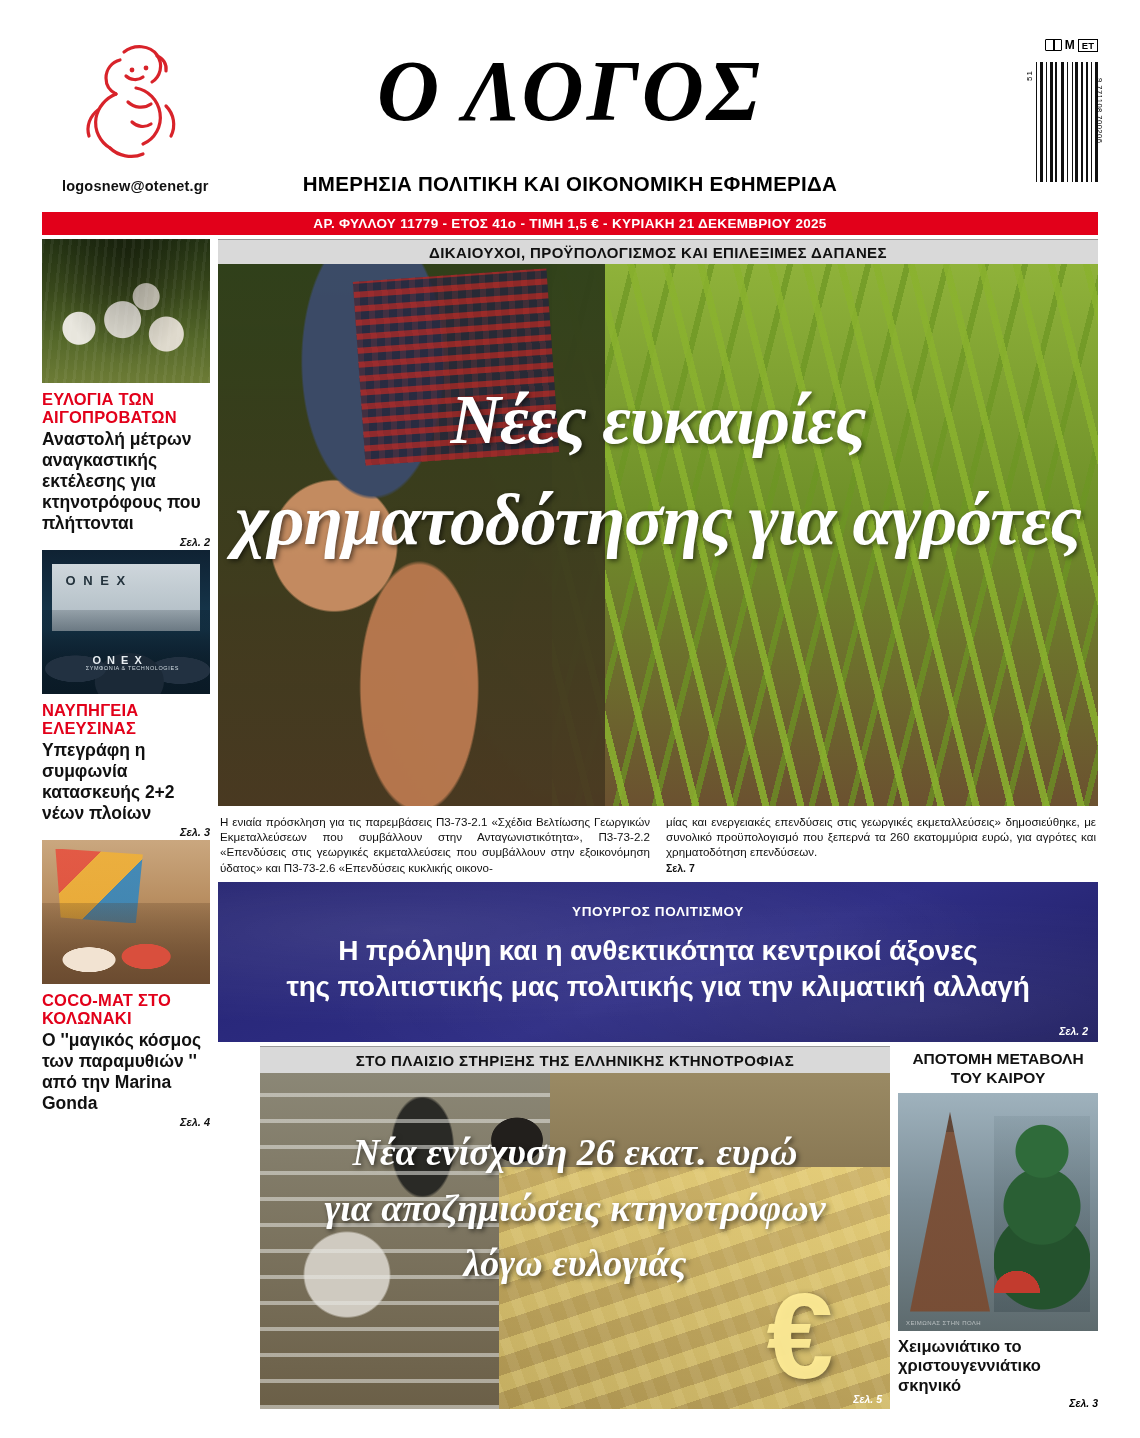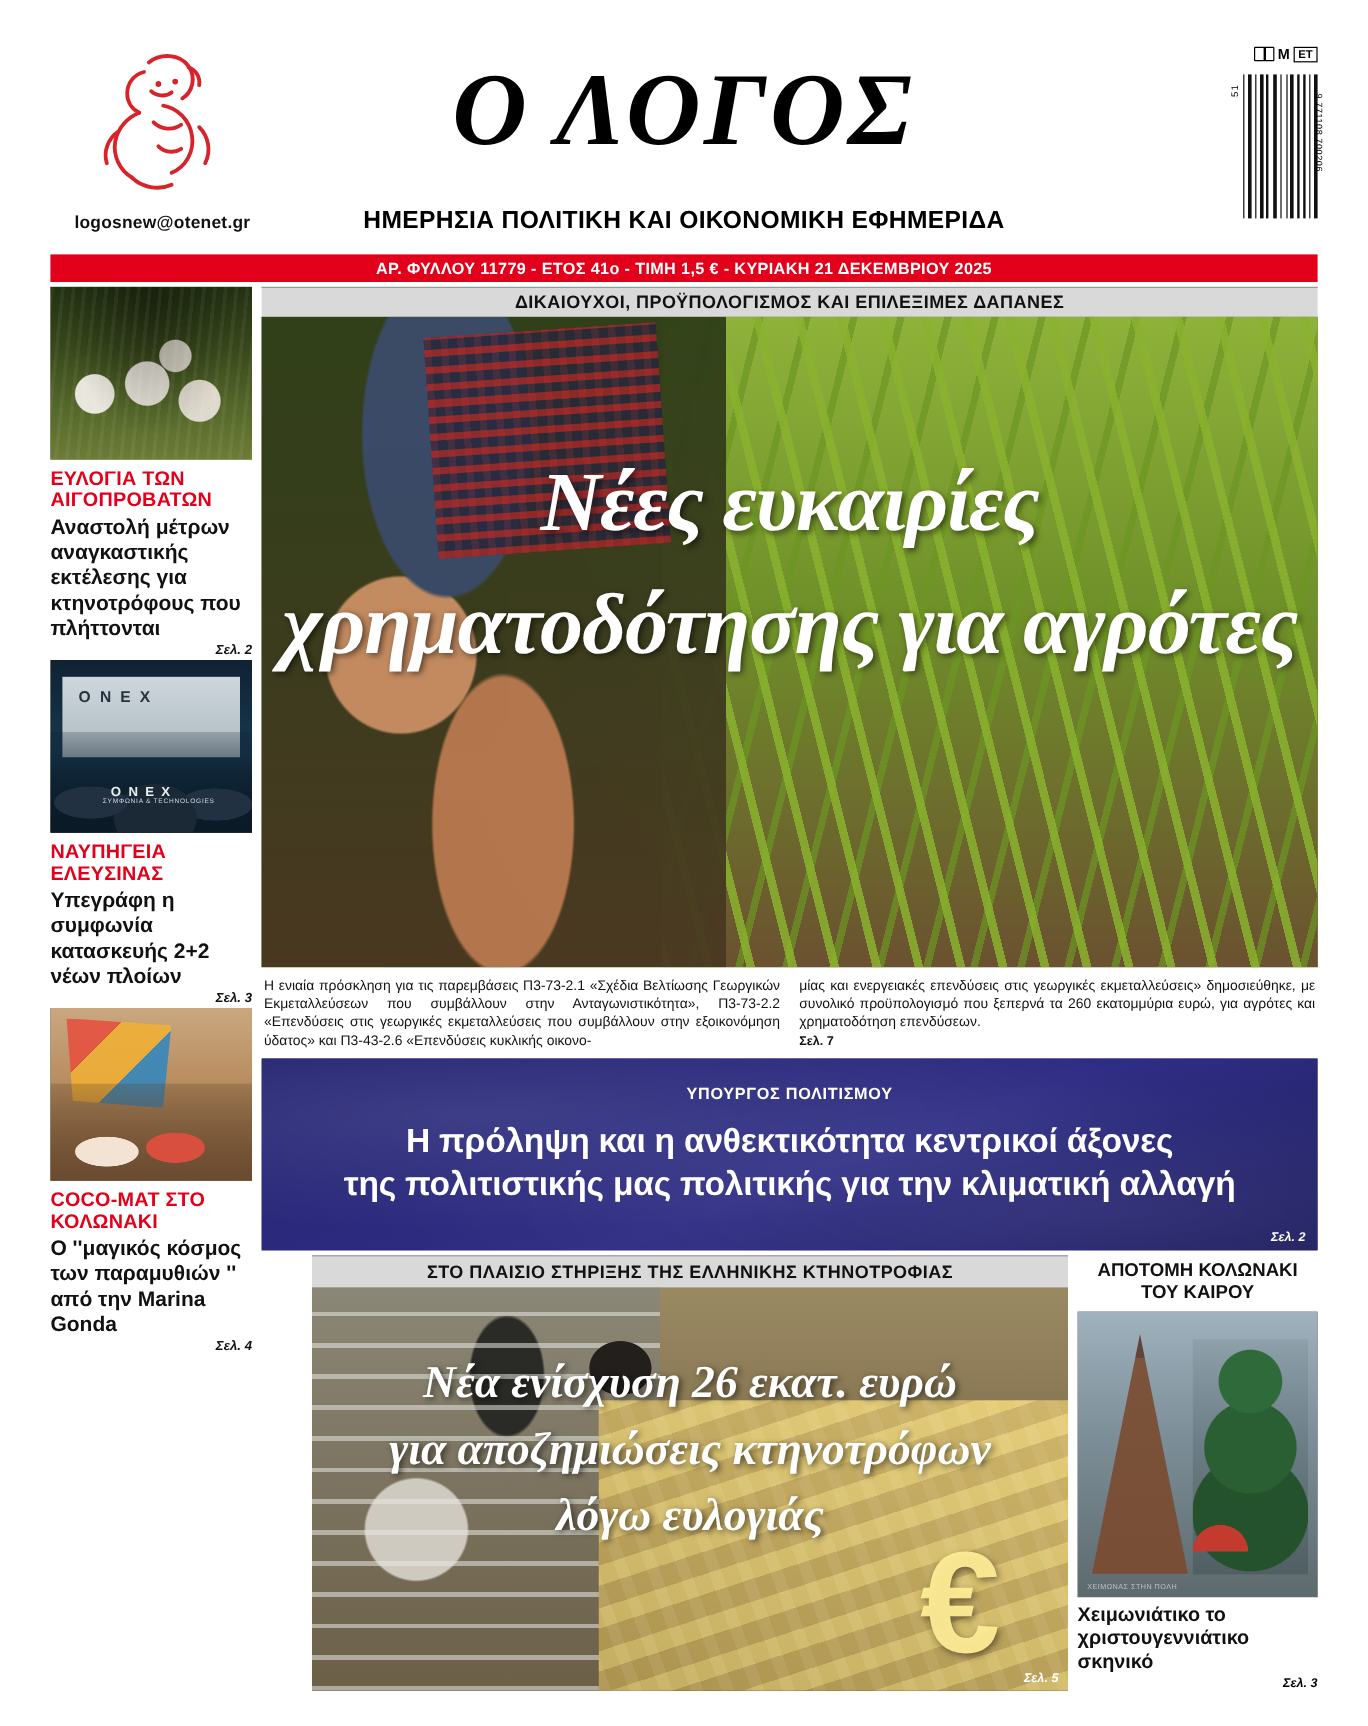--- a/index.html
+++ b/index.html
@@ -641,21 +641,21 @@
     <div class="lead-photo">
       <div class="ph art-field"></div>
       <div class="plaid"></div>
       <div class="lead-headline">
         <div class="lead-l1">Νέες ευκαιρίες</div>
         <div class="lead-l2">χρηματοδότησης για αγρότες</div>
       </div>
     </div>
 
     <div class="lead-body">
-      <div>Η ενιαία πρόσκληση για τις παρεμβάσεις Π3-73-2.1 «Σχέδια Βελτίωσης Γεωργικών Εκμεταλλεύσεων που συμβάλλουν στην Ανταγωνιστικότητα», Π3-73-2.2 «Επενδύσεις στις γεωργικές εκμεταλλεύσεις που συμβάλλουν στην εξοικονόμηση ύδατος» και Π3-43-2.6 «Επενδύσεις κυκλικής οικονο-</div>
+      <div>Η ενιαία πρόσκληση για τις παρεμβάσεις Π3-73-2.1 «Σχέδια Βελτίωσης Γεωργικών Εκμεταλλεύσεων που συμβάλλουν στην Ανταγωνιστικότητα», Π3-73-2.2 «Επενδύσεις στις γεωργικές εκμεταλλεύσεις που συμβάλλουν στην εξοικονόμηση ύδατος» και Π3-73-2.6 «Επενδύσεις κυκλικής οικονο-</div>
       <div>
         <div>μίας και ενεργειακές επενδύσεις στις γεωργικές εκμεταλλεύσεις» δημοσιεύθηκε, με συνολικό προϋπολογισμό που ξεπερνά τα 260 εκατομμύρια ευρώ, για αγρότες και χρηματοδότηση επενδύσεων.</div>
         <div class="lead-page">Σελ. 7</div>
       </div>
     </div>
 
     <div class="culture">
       <div class="culture-kicker">ΥΠΟΥΡΓΟΣ ΠΟΛΙΤΙΣΜΟΥ</div>
       <div class="culture-head">
         <div>Η πρόληψη και η ανθεκτικότητα κεντρικοί άξονες</div>
@@ -676,21 +676,21 @@
             <div>Νέα ενίσχυση 26 εκατ. ευρώ</div>
             <div>για αποζημιώσεις κτηνοτρόφων</div>
             <div>λόγω ευλογιάς</div>
           </div>
           <div class="livestock-page">Σελ. 5</div>
         </div>
       </div>
 
       <div class="bottom-side">
         <div class="weather-kicker">
-          <div>ΑΠΟΤΟΜΗ ΚΟΛΩΝΑΚΙ</div>
+          <div>ΑΠΟΤΟΜΗ ΜΕΤΑΒΟΛΗ</div>
           <div>ΤΟΥ ΚΑΙΡΟΥ</div>
         </div>
         <div class="weather-photo">
           <div class="ph art-weather"></div>
           <div class="w-umbrella"></div>
           <div class="w-text">ΧΕΙΜΩΝΑΣ ΣΤΗΝ ΠΟΛΗ</div>
         </div>
         <div class="weather-caption">Χειμωνιάτικο το χριστουγεννιάτικο σκηνικό</div>
         <div class="weather-page">Σελ. 3</div>
       </div>

